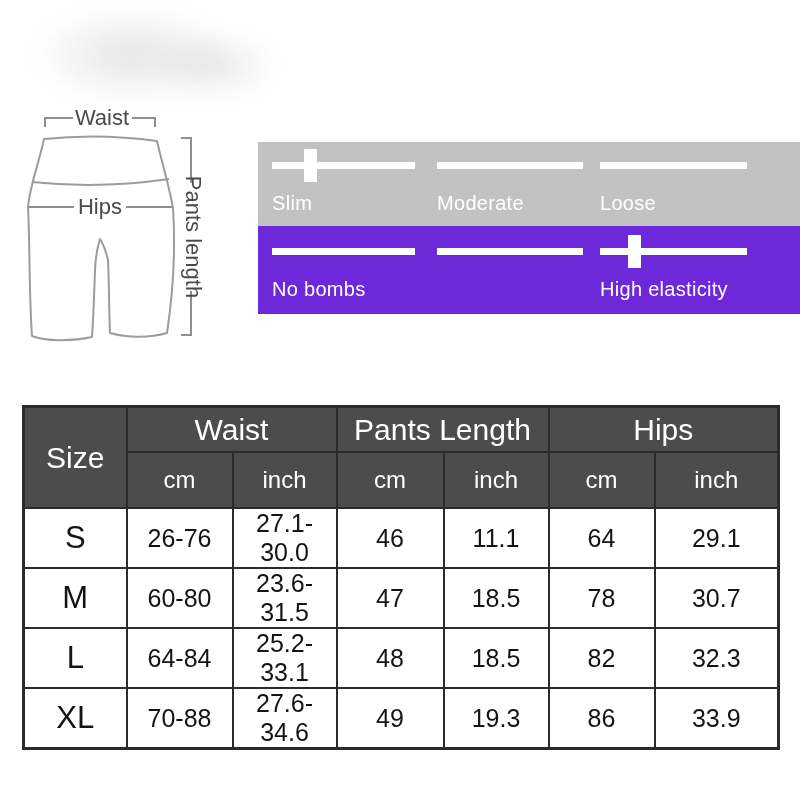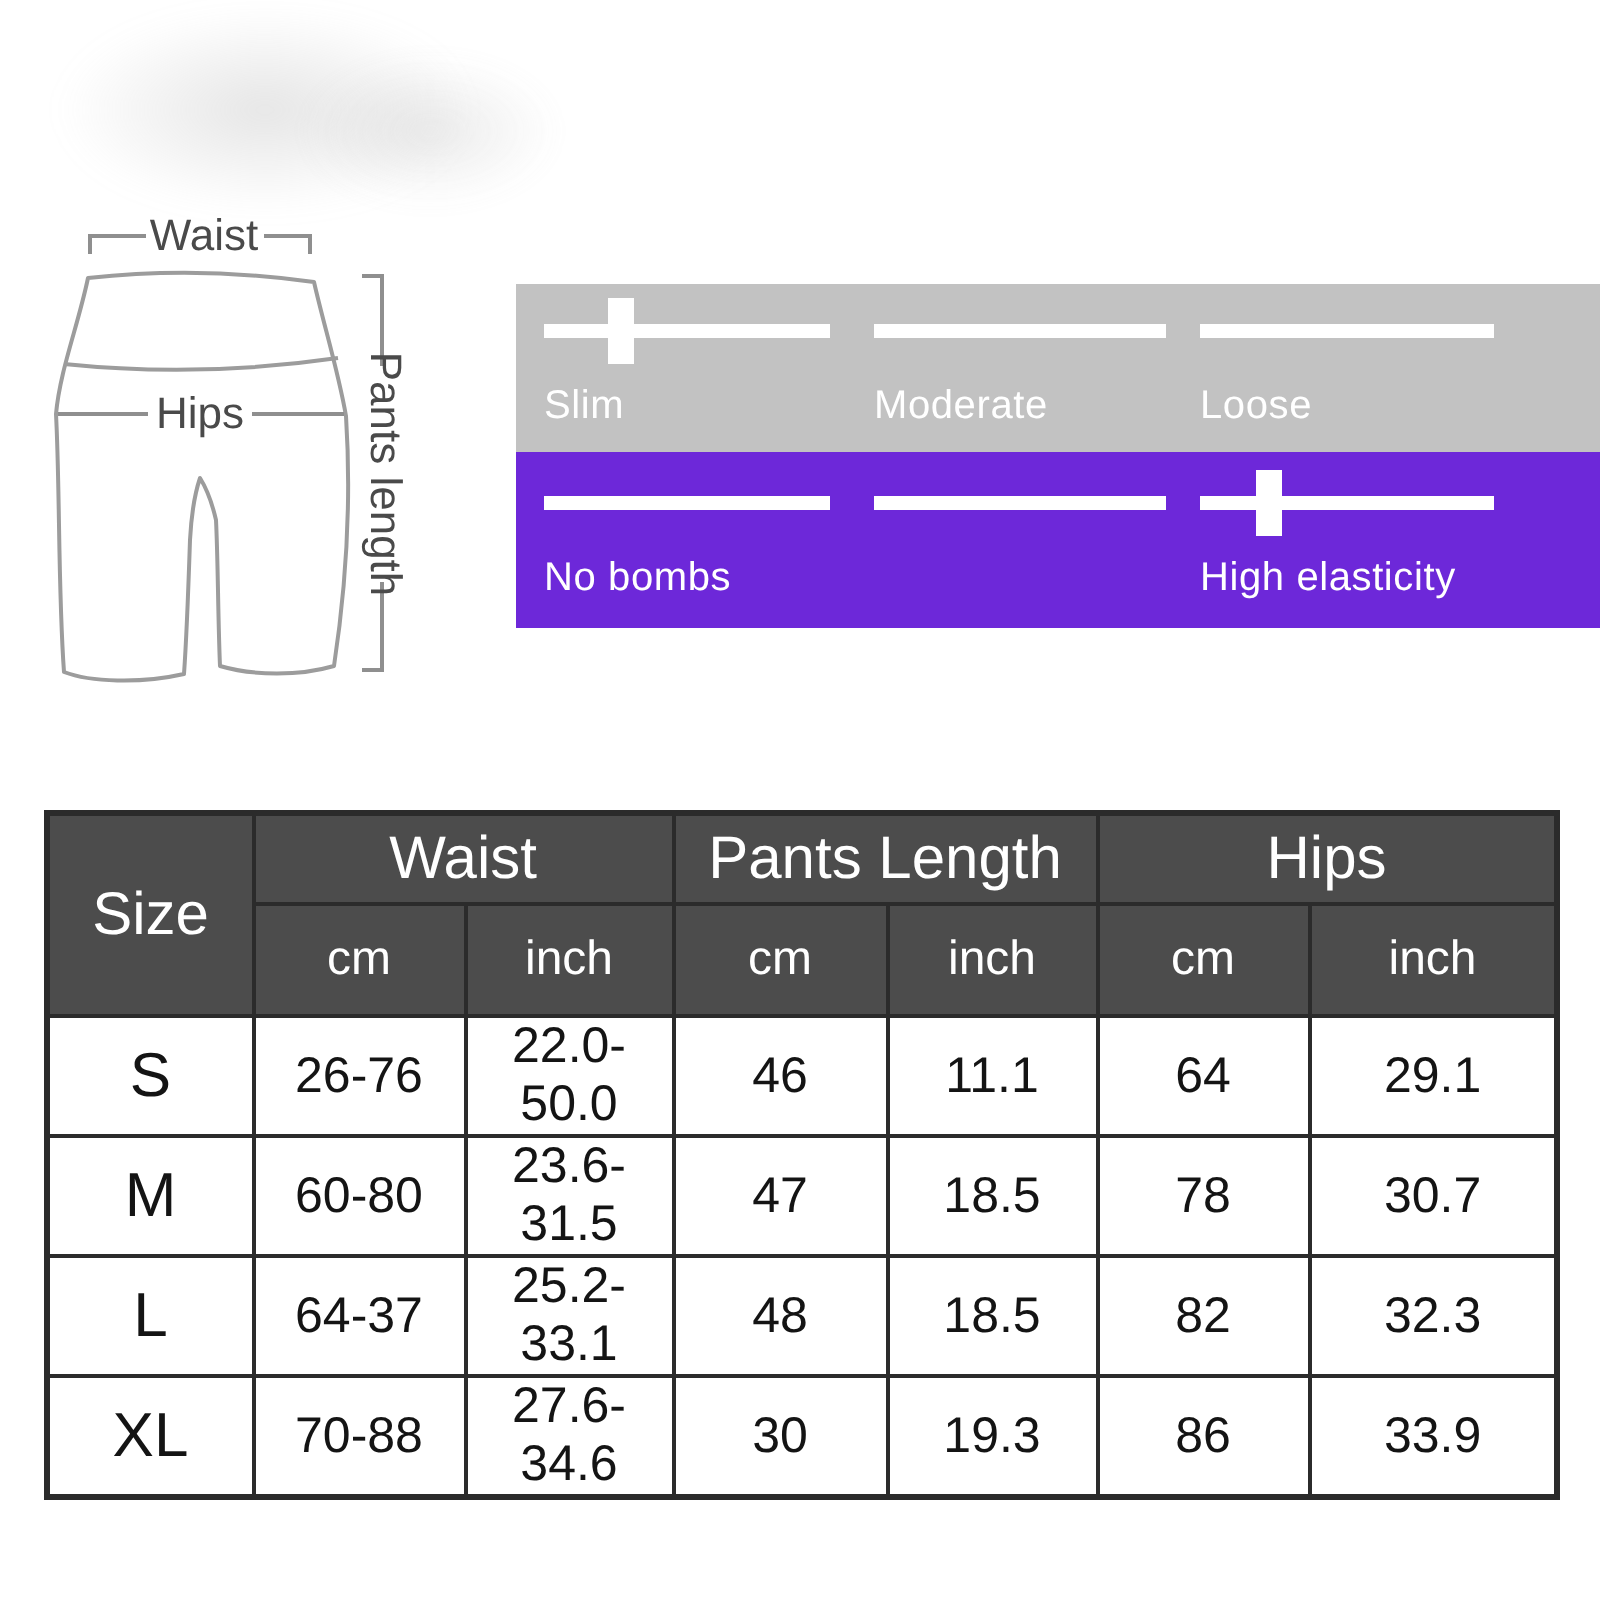--- a/index.html
+++ b/index.html
@@ -186,47 +186,47 @@
       <th class="th-unit">cm</th>
       <th class="th-unit">inch</th>
       <th class="th-unit">cm</th>
       <th class="th-unit">inch</th>
     </tr>
   </thead>
   <tbody>
     <tr class="r0">
       <td class="size-cell">S</td>
       <td>26-76</td>
-      <td>22.0-50.0</td>
+      <td>27.1-30.0</td>
       <td>46</td>
       <td>11.1</td>
       <td>64</td>
       <td>29.1</td>
     </tr>
     <tr class="r1">
       <td class="size-cell">M</td>
       <td>60-80</td>
       <td>23.6-31.5</td>
       <td>47</td>
       <td>18.5</td>
       <td>78</td>
       <td>30.7</td>
     </tr>
     <tr class="r2">
       <td class="size-cell">L</td>
-      <td>64-37</td>
+      <td>64-84</td>
       <td>25.2-33.1</td>
       <td>48</td>
       <td>18.5</td>
       <td>82</td>
       <td>32.3</td>
     </tr>
     <tr class="r3">
       <td class="size-cell">XL</td>
       <td>70-88</td>
       <td>27.6-34.6</td>
-      <td>30</td>
+      <td>49</td>
       <td>19.3</td>
       <td>86</td>
       <td>33.9</td>
     </tr>
   </tbody>
 </table>
 
 </body></html>

